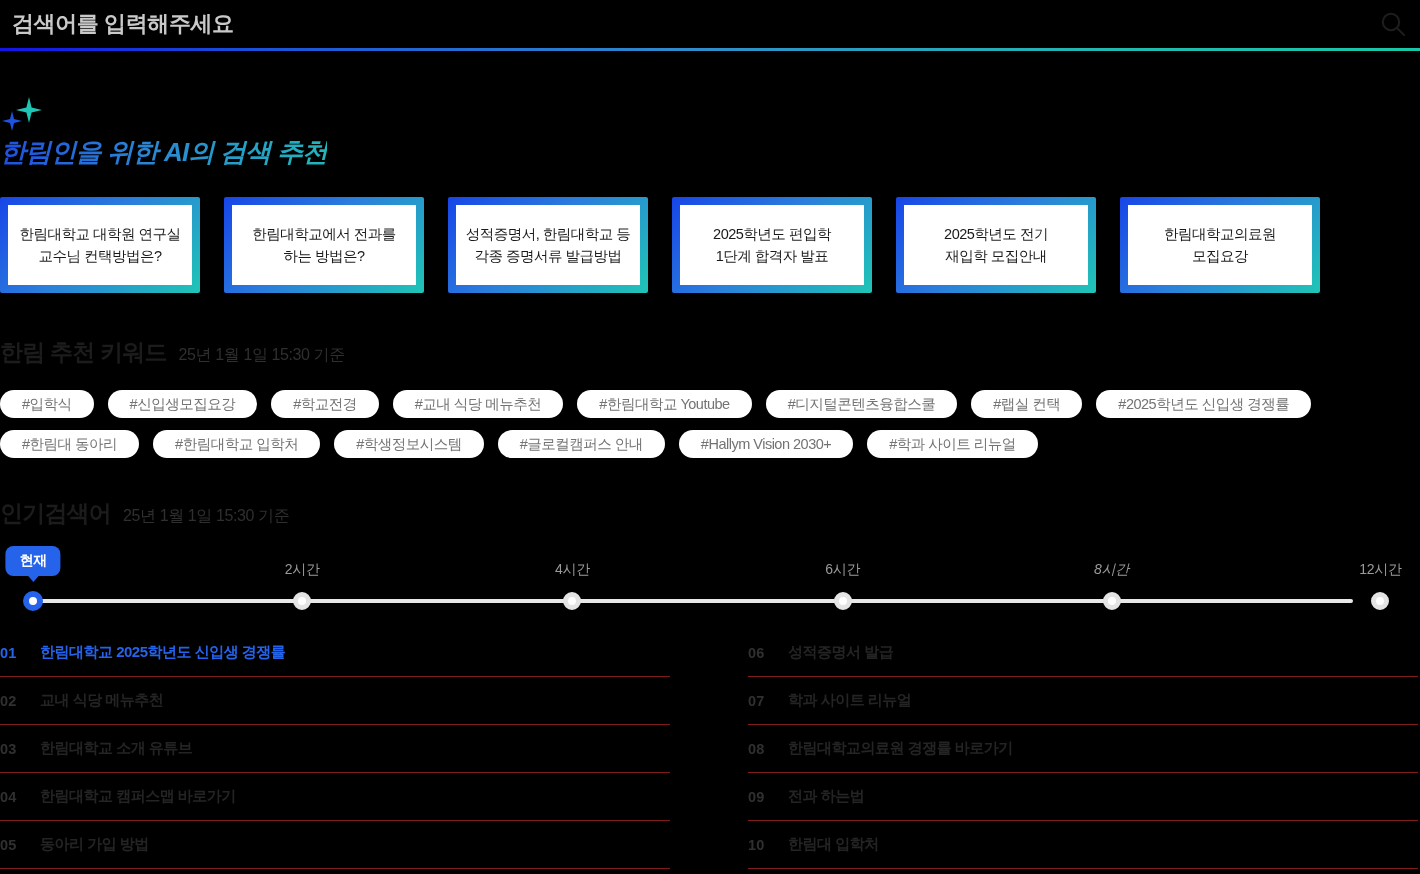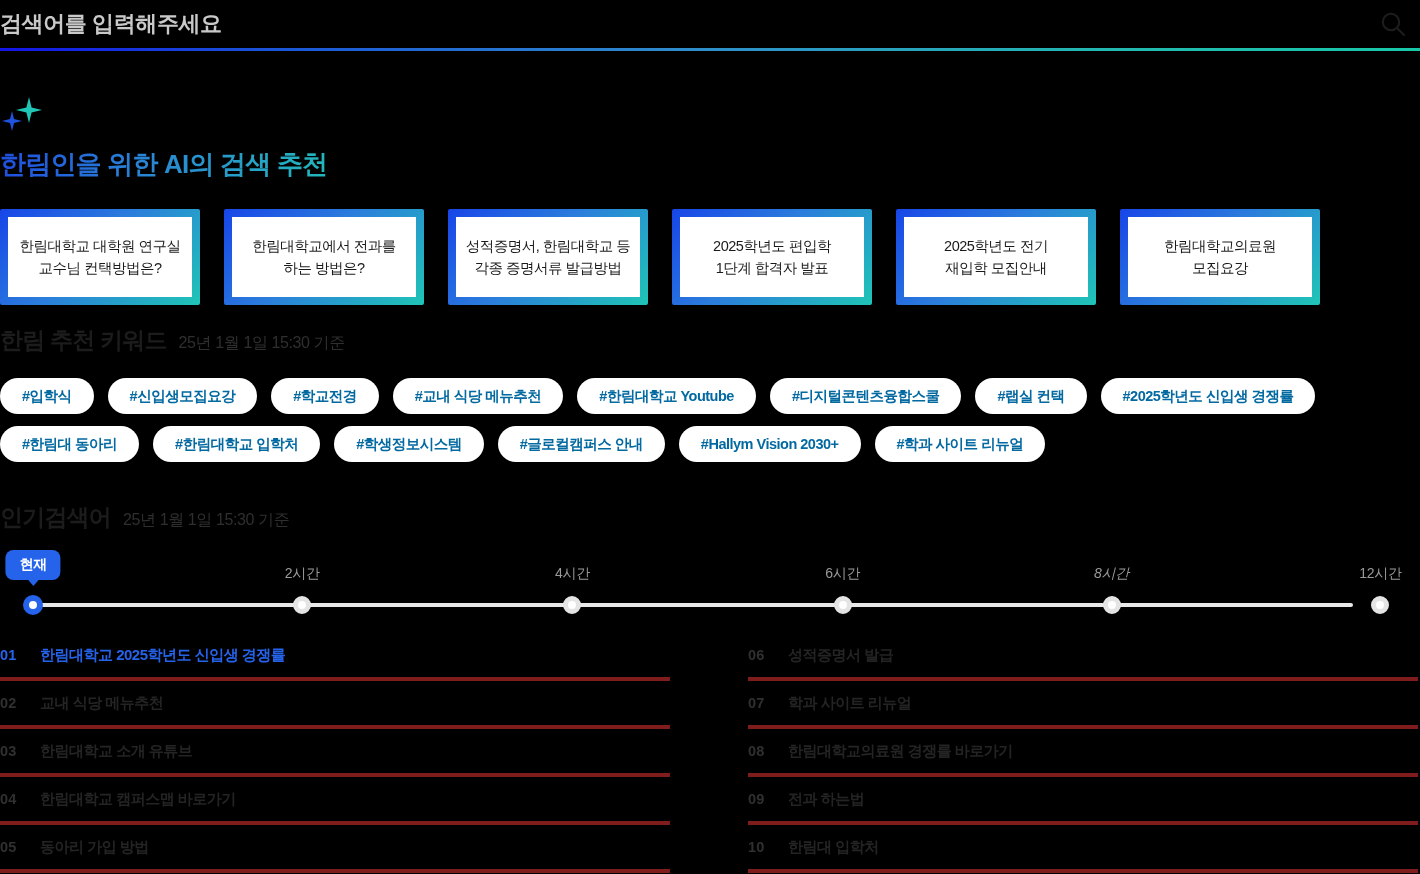--- a/index.html
+++ b/index.html
@@ -29,21 +29,21 @@
   .search-input {
     flex: 1;
     border: none;
     outline: none;
     background: transparent;
     color: #d6d6d6;
     font-family: "Liberation Sans", sans-serif;
     font-size: 22px;
     font-weight: 700;
     letter-spacing: -0.4px;
-    padding: 0 0 4px 0;
+    padding: 0 0 4px 12px;
     height: 44px;
   }
   .search-input::placeholder {
     color: #c9c9c9;
     font-weight: 700;
   }
   .search-btn {
     width: 46px;
     height: 46px;
     display: flex;
@@ -76,27 +76,28 @@
   .spark {
     position: absolute;
     display: block;
   }
 
   .ai-heading {
     font-size: 26px;
     font-weight: 800;
     letter-spacing: -0.8px;
     line-height: 1;
-    margin-top: 14px;
+    margin-top: 2px;
     background: linear-gradient(90deg, #1f4fe0 0%, #2a86d4 45%, #22b6bb 100%);
     -webkit-background-clip: text;
     background-clip: text;
     -webkit-text-fill-color: transparent;
     color: #2a86d4;
     display: inline-block;
+    font-style: italic;
   }
 
   .ai-cards {
     display: flex;
     gap: 24px;
     margin-top: 32px;
   }
   .ai-card {
     width: 200px;
     height: 96px;
@@ -136,37 +137,37 @@
     color: #1c1c1c;
     line-height: 1;
   }
   .section-sub {
     font-size: 16px;
     font-weight: 500;
     color: #2f2f2f;
     letter-spacing: -0.4px;
   }
 
-  .kw-section { margin-top: 24px; }
+  .kw-section { margin-top: 48px; }
 
   .kw-rows { margin-top: 24px; }
   .kw-row {
     display: flex;
     gap: 14px;
     margin-bottom: 12px;
   }
   .kw-chip {
     background: #ffffff;
-    color: #0369a1;
+    color: #737373;
     border-radius: 999px;
     font-size: 14.5px;
-    font-weight: 700;
+    font-weight: 400;
     letter-spacing: -0.5px;
     padding: 10px 22px;
-    height: 36px;
+    height: 28px;
     display: inline-flex;
     align-items: center;
     justify-content: center;
     cursor: pointer;
     white-space: nowrap;
   }
 
   
   .pop-section { margin-top: 44px; }
 
@@ -250,21 +251,21 @@
     display: flex;
     gap: 78px;
     margin-top: 8px;
   }
   .rank-col { width: 670px; flex: 0 0 auto; }
   .rank-item {
     display: flex;
     align-items: center;
     gap: 18px;
     height: 48px;
-    border-bottom: 4px solid #7f1d1d;
+    border-bottom: 1px solid #7f1d1d;
     cursor: pointer;
   }
   .rank-num {
     font-size: 14.5px;
     font-weight: 700;
     color: #303030;
     letter-spacing: 0.2px;
     width: 22px;
     flex: 0 0 auto;
   }

